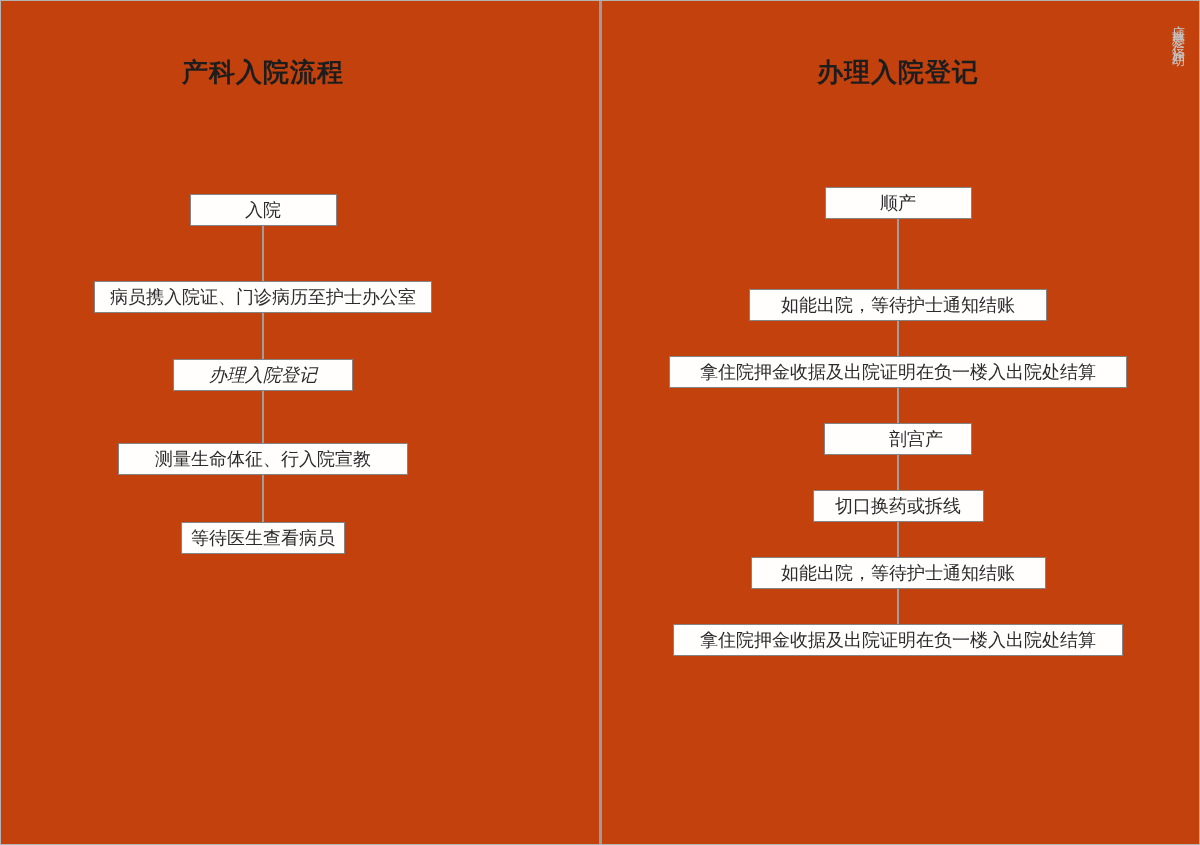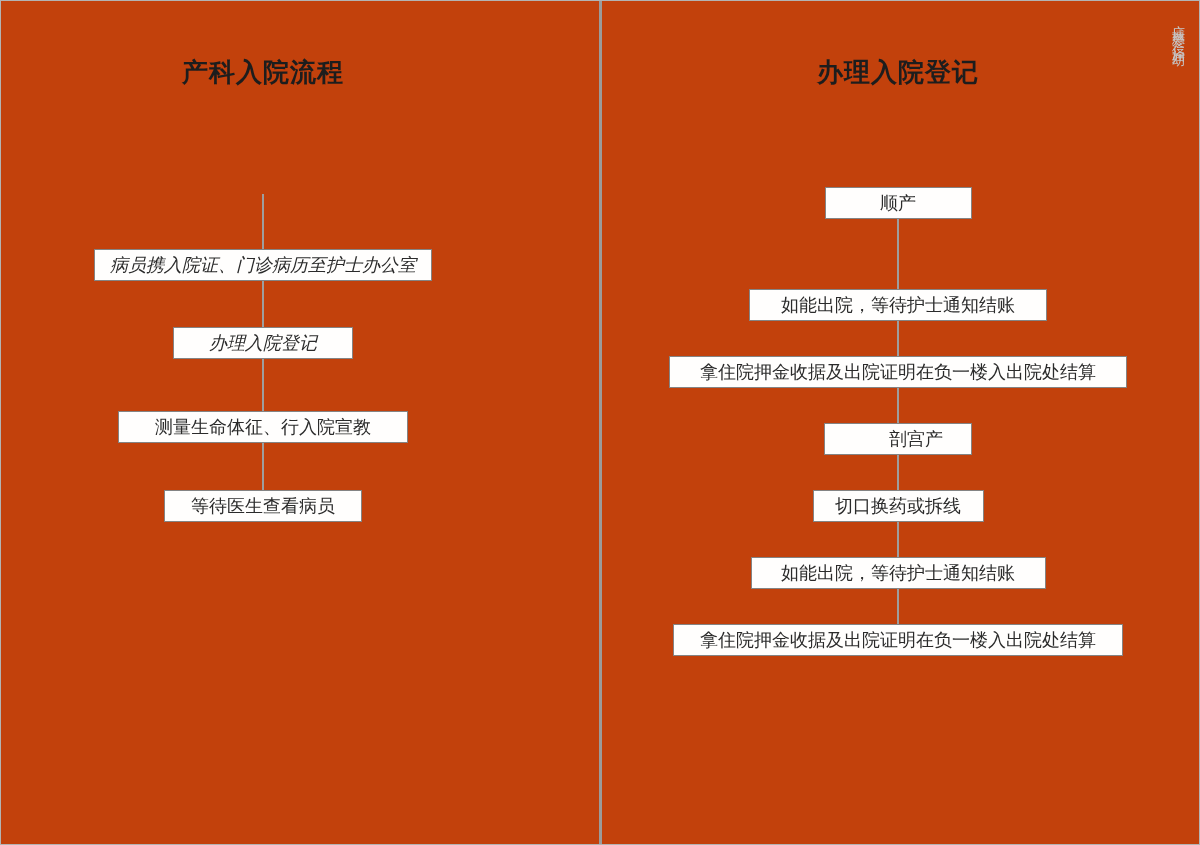--- a/index.html
+++ b/index.html
@@ -55,24 +55,24 @@
     white-space: nowrap;
     flex: 0 0 auto;
   }
   .conn {
     width: 2px;
     background: #9e9e9e;
     flex: 0 0 auto;
   }
   
   .lw1 { width: 147px; }
-  .lw2 { width: 338px; font-style: italic; }
+  .lw2 { width: 338px; }
   .lw3 { width: 180px; font-style: italic; }
   .lw4 { width: 290px; }
-  .lw5 { width: 198px; }
+  .lw5 { width: 164px; }
   
   .lc1 { height: 55px; }
   .lc2 { height: 46px; }
   .lc3 { height: 52px; }
   .lc4 { height: 47px; }
   
   .rw1 { width: 147px; }
   .rw2 { width: 147px; }
   .rw3 { width: 298px; }
   .rw4 { width: 458px; }
@@ -94,20 +94,21 @@
   }
 </style>
 </head>
 <body>
 
 <div class="sheet">
 
   <div class="flow-title title-left">产科入院流程</div>
 
   <div class="flow flow-left">
+    <div class="node lw1">入院</div>
     <div class="conn lc1"></div>
     <div class="node lw2">病员携入院证、门诊病历至护士办公室</div>
     <div class="conn lc2"></div>
     <div class="node lw3">办理入院登记</div>
     <div class="conn lc3"></div>
     <div class="node lw4">测量生命体征、行入院宣教</div>
     <div class="conn lc4"></div>
     <div class="node lw5">等待医生查看病员</div>
   </div>
 

